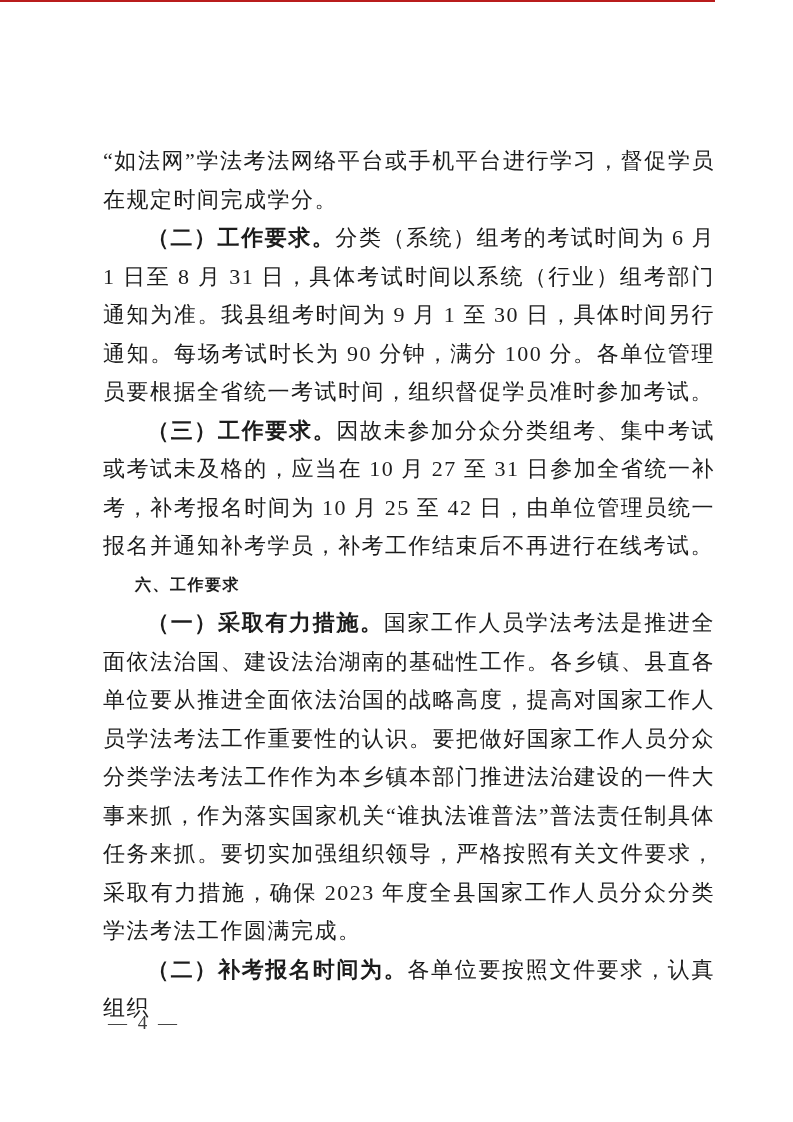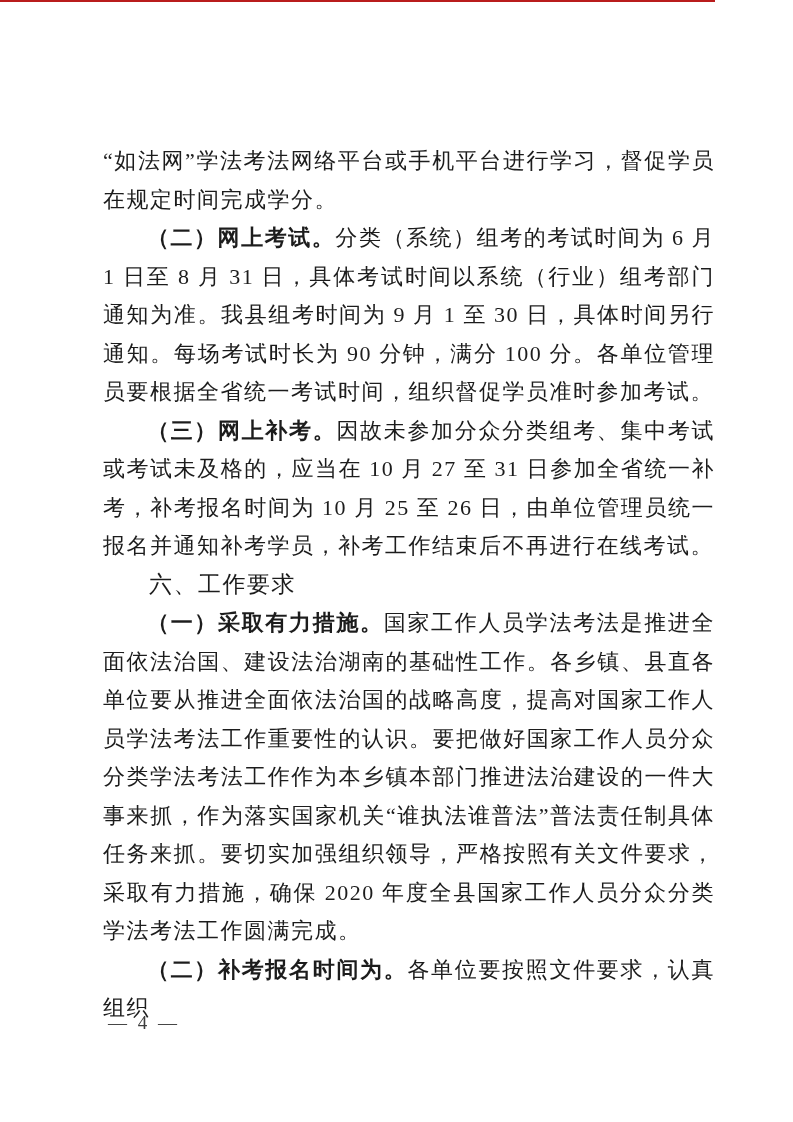--- a/index.html
+++ b/index.html
@@ -32,24 +32,24 @@
     text-justify: inter-character;
   }
   .para.indent {
     text-indent: 2em;
   }
   .lead {
     font-weight: 700;
   }
   .heading {
     margin: 0;
-    font-size: 23px;
+    font-size: 16px;
     line-height: 38.5px;
     letter-spacing: 1.5px;
-    font-weight: 400;
+    font-weight: 700;
     text-indent: 2em;
   }
   .page-footer {
     position: absolute;
     left: 108px;
     top: 1010px;
     font-size: 19px;
     letter-spacing: 3px;
     color: #3d3d3d;
     font-family: "Liberation Serif", "DejaVu Serif", serif;
@@ -57,27 +57,27 @@
 </style>
 </head>
 <body>
 
 <div class="page">
 
   <div class="text-block">
 
     <p class="para"><span>“如法网”学法考法网络平台或手机平台进行学习，督促学员在规定时间完成学分。</span></p>
 
-    <p class="para indent"><span class="lead">（二）网上考试。</span><span>分类（系统）组考的考试时间为 6 月 1 日至 8 月 31 日，具体考试时间以系统（行业）组考部门通知为准。我县组考时间为 9 月 1 至 30 日，具体时间另行通知。每场考试时长为 90 分钟，满分 100 分。各单位管理员要根据全省统一考试时间，组织督促学员准时参加考试。</span></p>
+    <p class="para indent"><span class="lead">（二）工作要求。</span><span>分类（系统）组考的考试时间为 6 月 1 日至 8 月 31 日，具体考试时间以系统（行业）组考部门通知为准。我县组考时间为 9 月 1 至 30 日，具体时间另行通知。每场考试时长为 90 分钟，满分 100 分。各单位管理员要根据全省统一考试时间，组织督促学员准时参加考试。</span></p>
 
-    <p class="para indent"><span class="lead">（三）网上补考。</span><span>因故未参加分众分类组考、集中考试或考试未及格的，应当在 10 月 27 至 31 日参加全省统一补考，补考报名时间为 10 月 25 至 26 日，由单位管理员统一报名并通知补考学员，补考工作结束后不再进行在线考试。</span></p>
+    <p class="para indent"><span class="lead">（三）工作要求。</span><span>因故未参加分众分类组考、集中考试或考试未及格的，应当在 10 月 27 至 31 日参加全省统一补考，补考报名时间为 10 月 25 至 42 日，由单位管理员统一报名并通知补考学员，补考工作结束后不再进行在线考试。</span></p>
 
     <p class="heading"><span>六、工作要求</span></p>
 
-    <p class="para indent"><span class="lead">（一）采取有力措施。</span><span>国家工作人员学法考法是推进全面依法治国、建设法治湖南的基础性工作。各乡镇、县直各单位要从推进全面依法治国的战略高度，提高对国家工作人员学法考法工作重要性的认识。要把做好国家工作人员分众分类学法考法工作作为本乡镇本部门推进法治建设的一件大事来抓，作为落实国家机关“谁执法谁普法”普法责任制具体任务来抓。要切实加强组织领导，严格按照有关文件要求，采取有力措施，确保 2020 年度全县国家工作人员分众分类学法考法工作圆满完成。</span></p>
+    <p class="para indent"><span class="lead">（一）采取有力措施。</span><span>国家工作人员学法考法是推进全面依法治国、建设法治湖南的基础性工作。各乡镇、县直各单位要从推进全面依法治国的战略高度，提高对国家工作人员学法考法工作重要性的认识。要把做好国家工作人员分众分类学法考法工作作为本乡镇本部门推进法治建设的一件大事来抓，作为落实国家机关“谁执法谁普法”普法责任制具体任务来抓。要切实加强组织领导，严格按照有关文件要求，采取有力措施，确保 2023 年度全县国家工作人员分众分类学法考法工作圆满完成。</span></p>
 
     <p class="para indent"><span class="lead">（二）补考报名时间为。</span><span>各单位要按照文件要求，认真组织</span></p>
 
   </div>
 
   <div class="page-footer">— 4 —</div>
 
 </div>
 
 </body></html>

